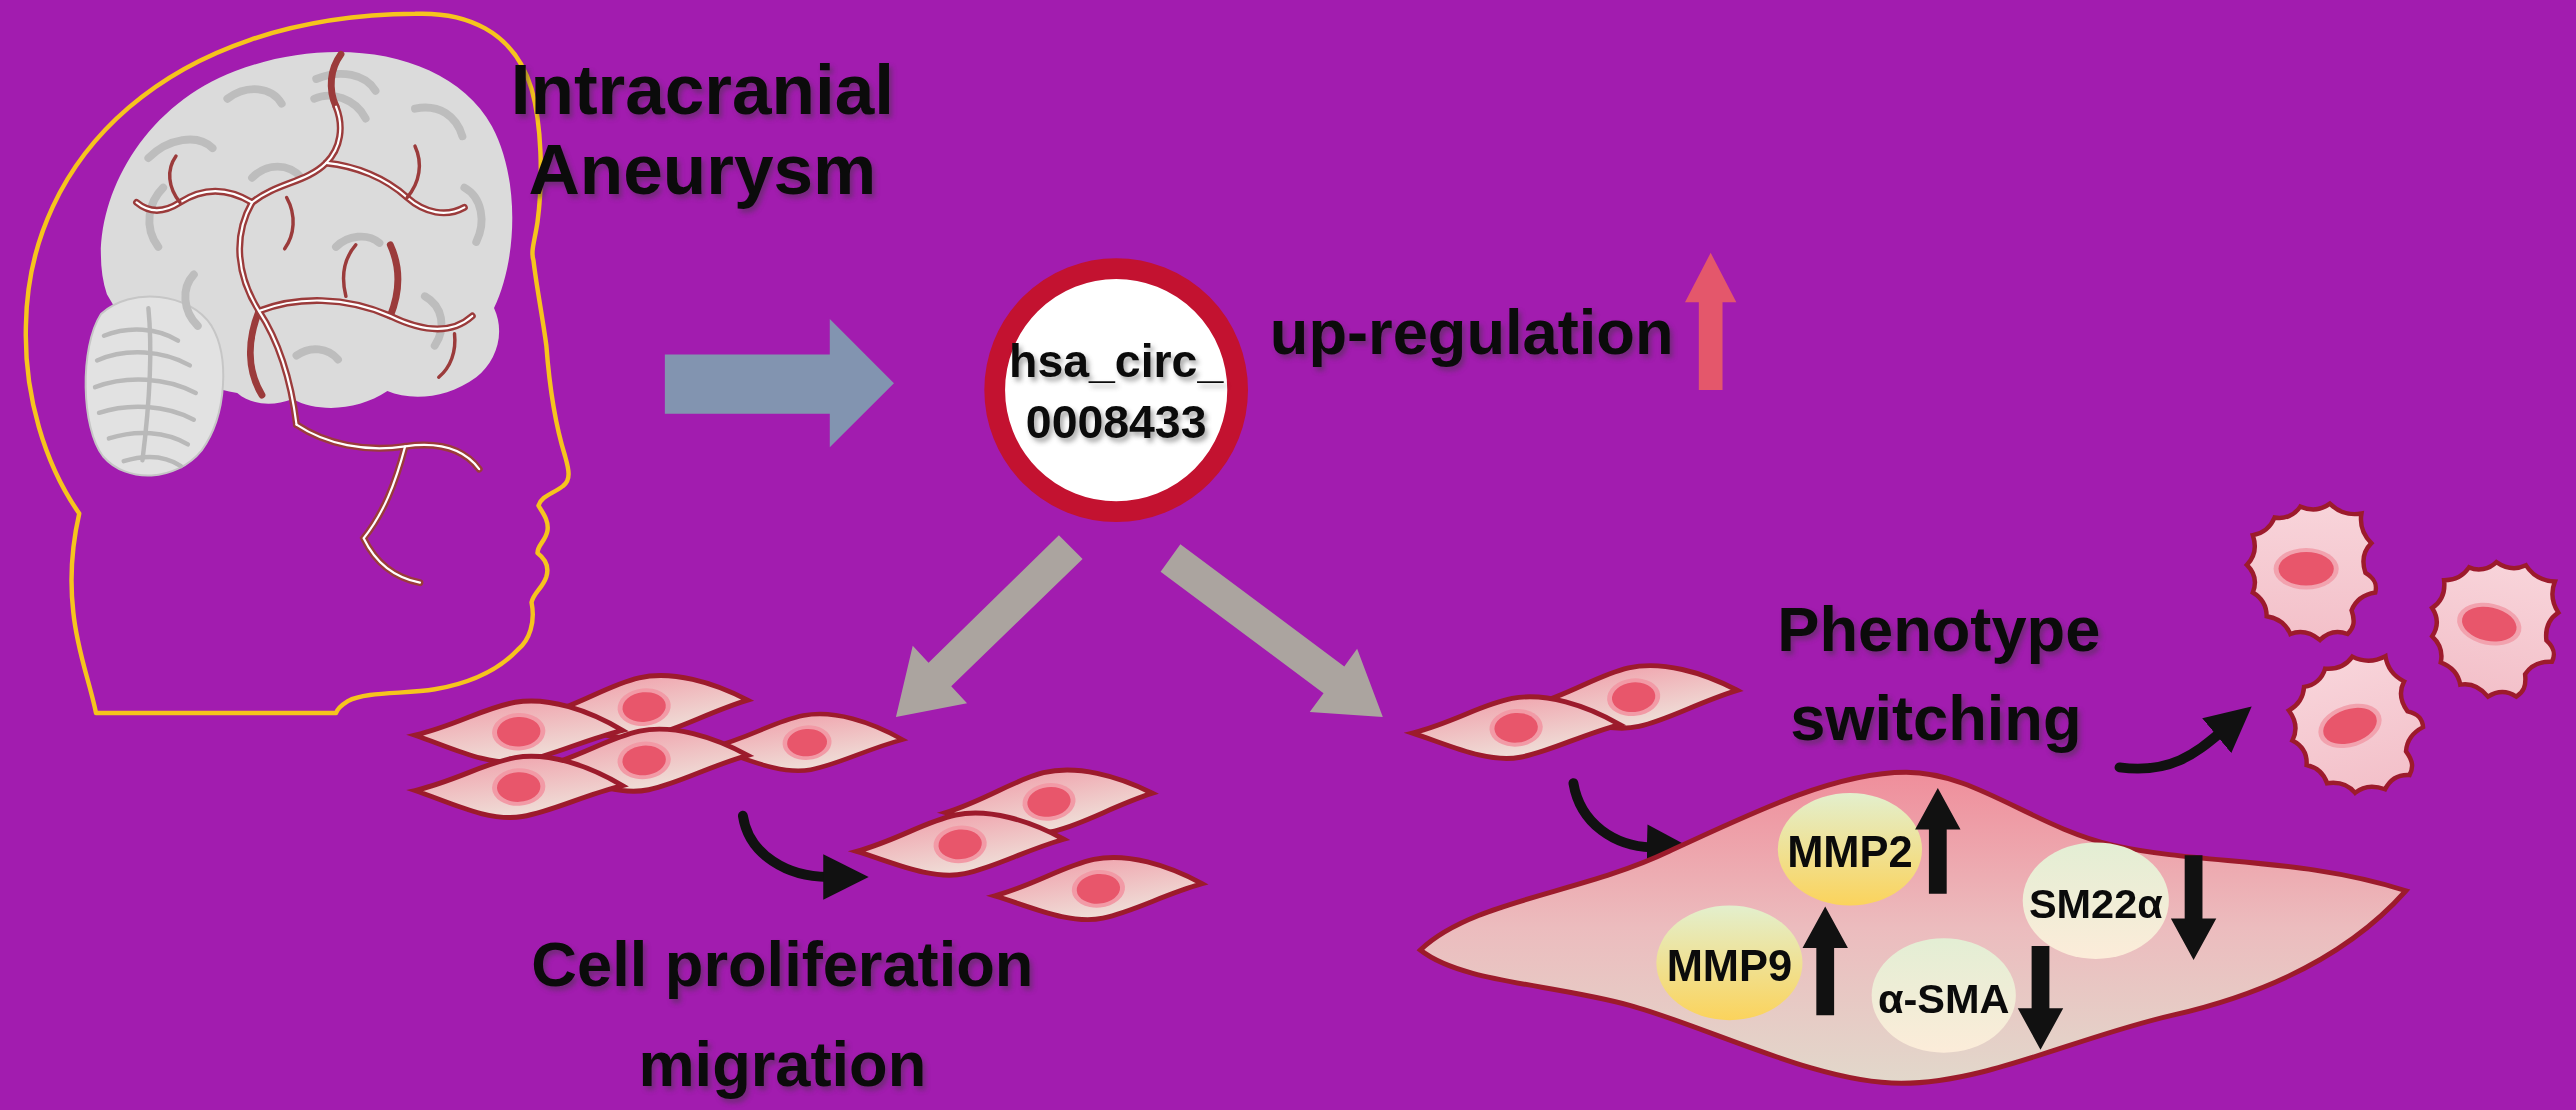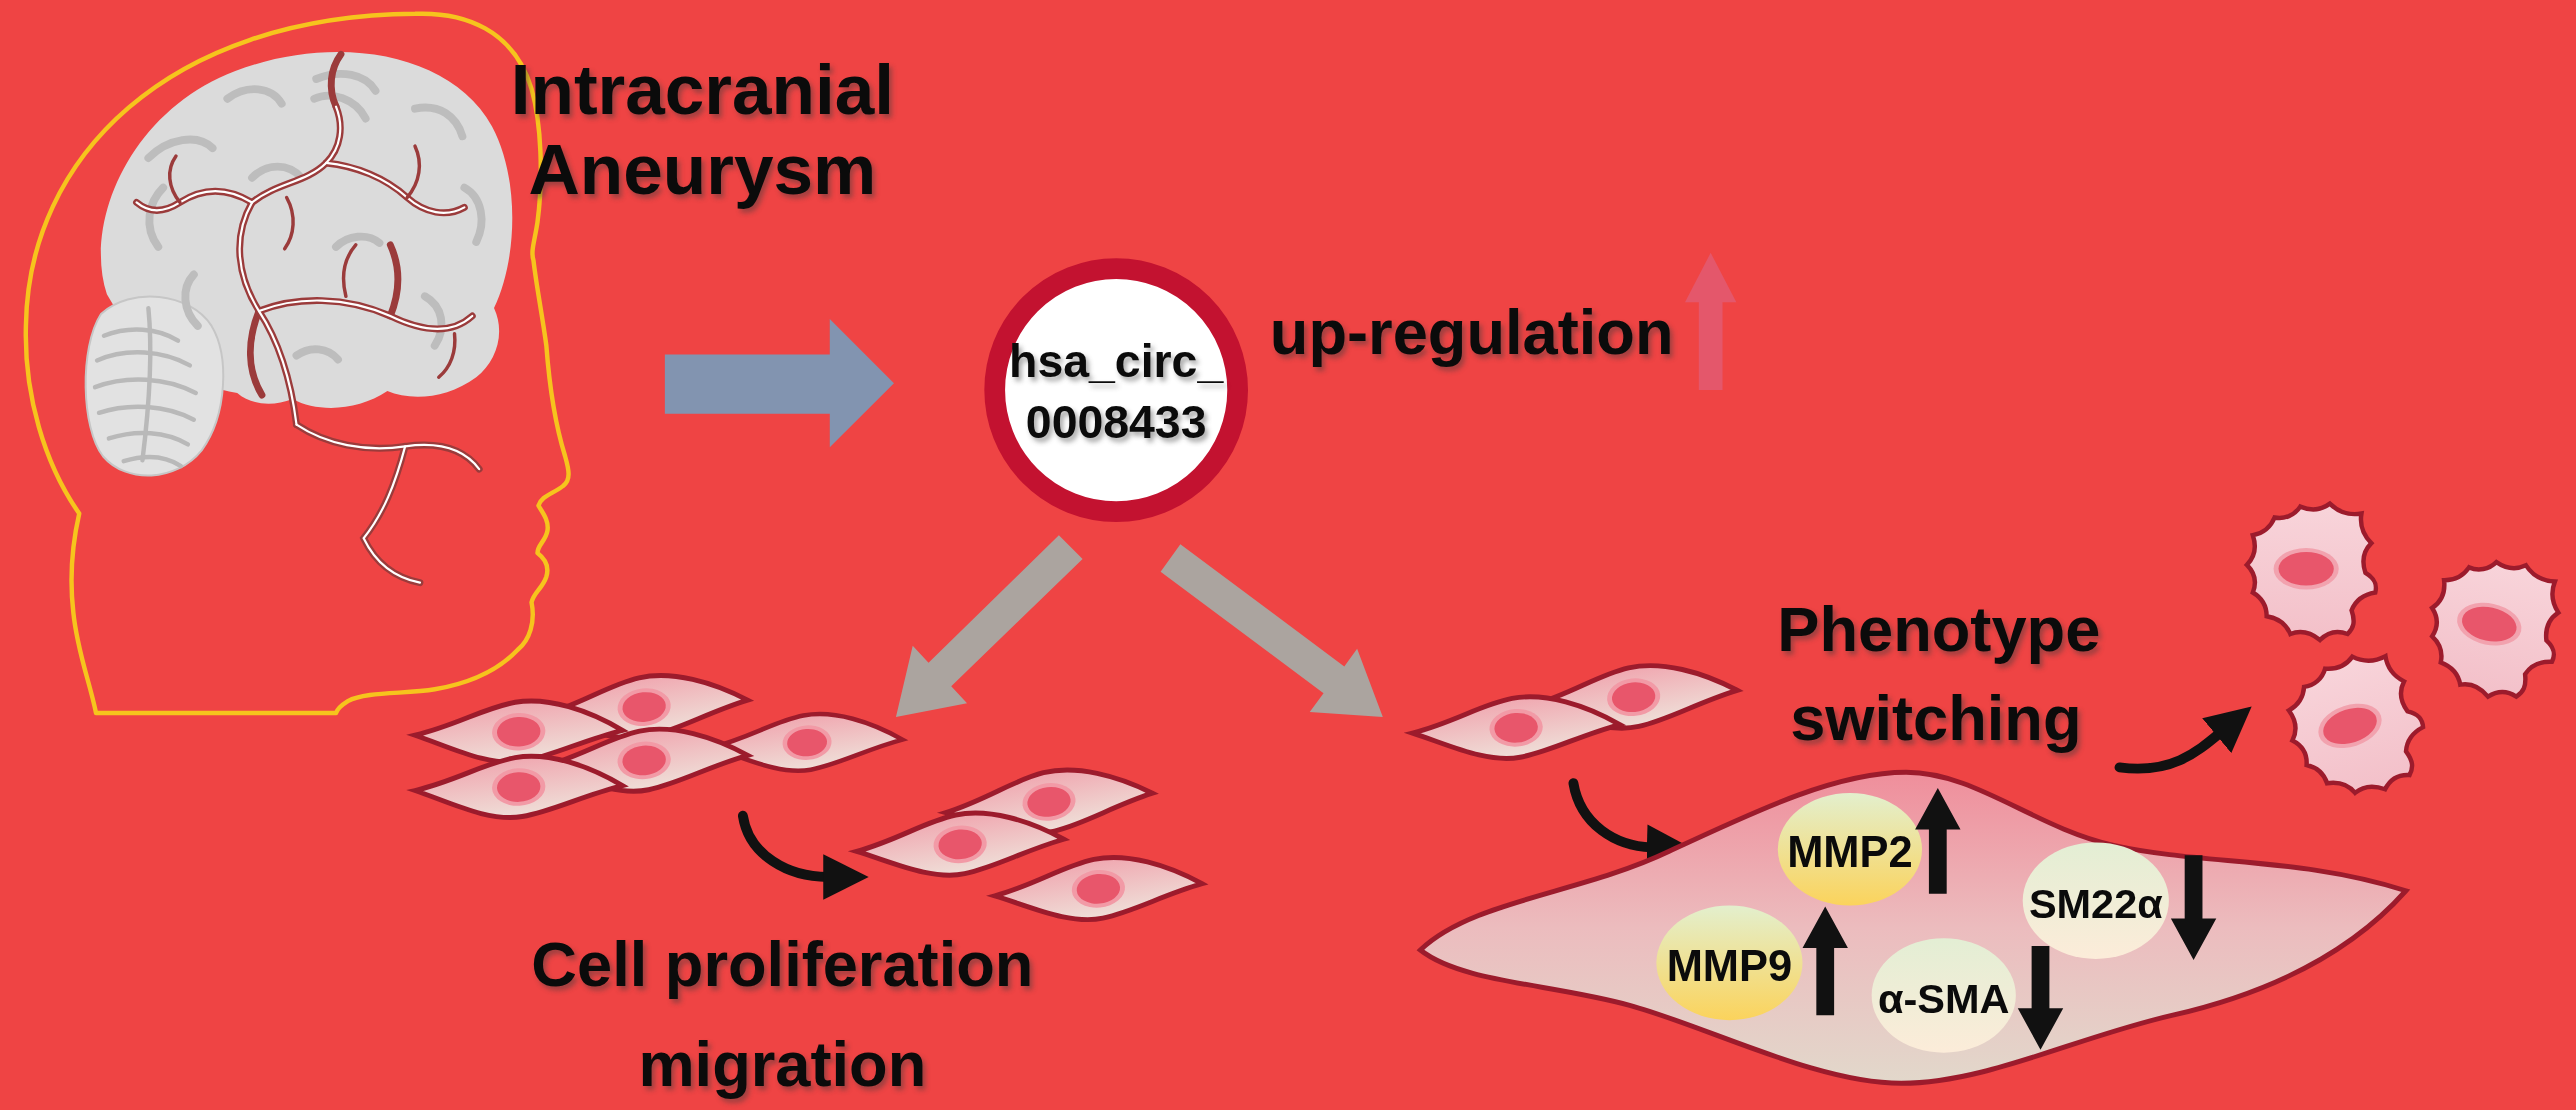--- a/index.html
+++ b/index.html
@@ -1,16 +1,16 @@
 <!DOCTYPE html>
 <html><head>
 <meta charset="utf-8">
 <style>
   html,body{margin:0;padding:0;background:#ffffff;}
-  .canvas{position:relative;width:2576px;height:1110px;background:#ef4444;overflow:hidden;}
+  .canvas{position:relative;width:2576px;height:1110px;background:#a21caf;overflow:hidden;}
   svg{display:block;}
   text{font-family:"Liberation Sans","DejaVu Sans",sans-serif;font-weight:bold;fill:#0b0b0b;}
   .caption{text-shadow:3px 4px 5px rgba(60,60,60,0.45);}
   .marker-label{text-shadow:none;}
 </style>
 </head>
 <body>
 
 <div class="canvas">
 <svg width="2576" height="1110" viewBox="0 0 2608 1124">

